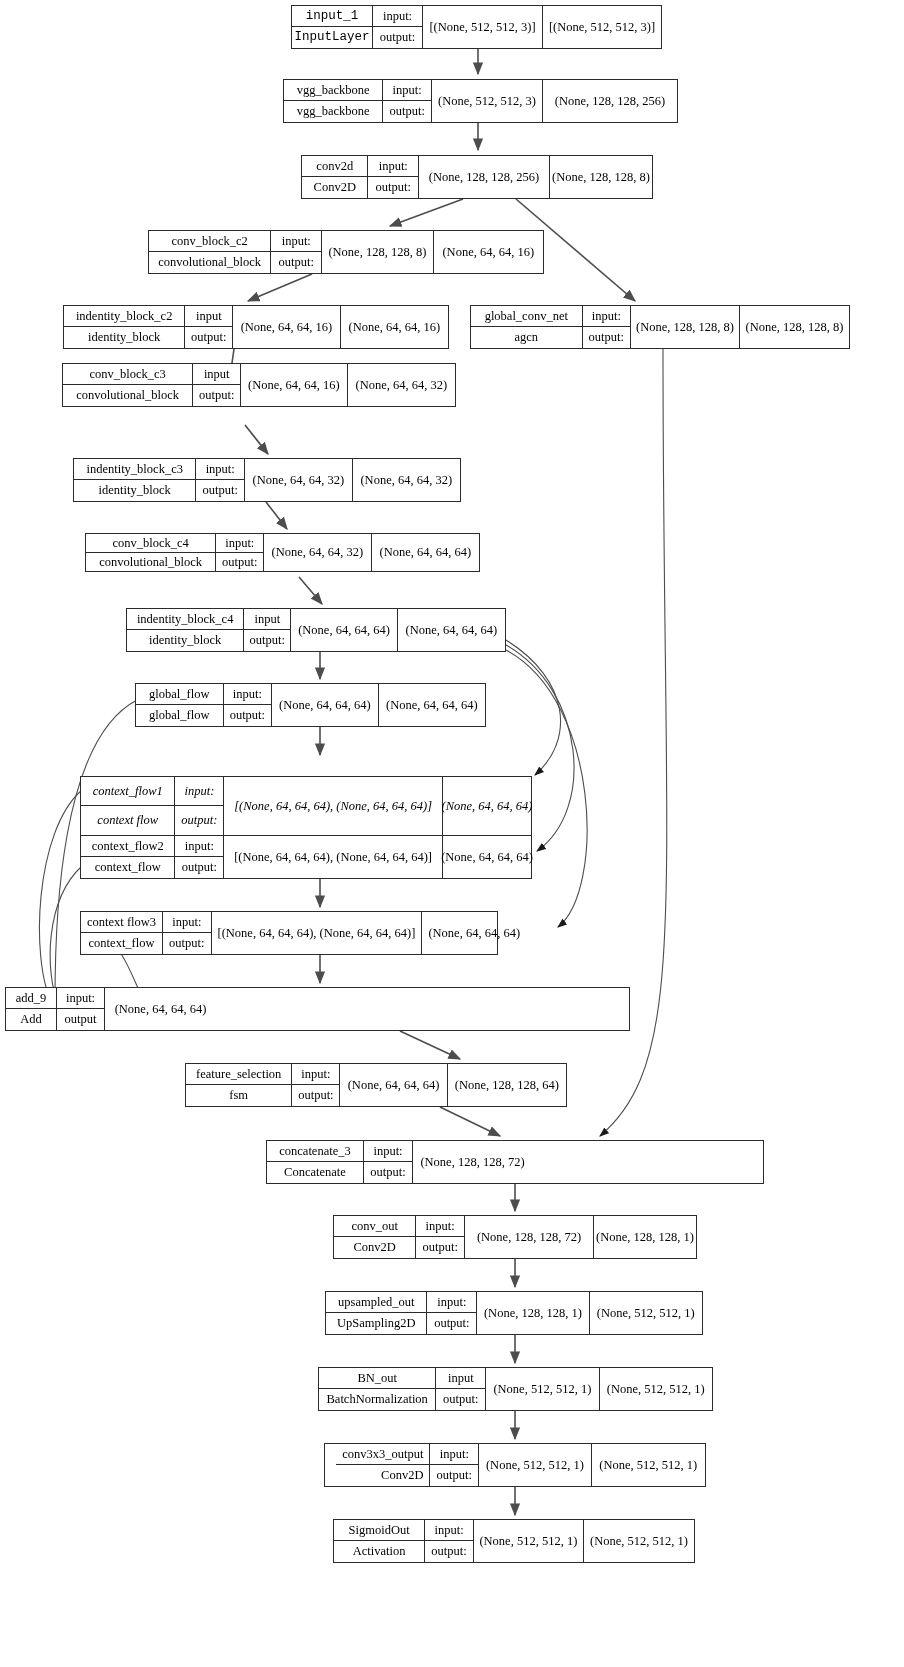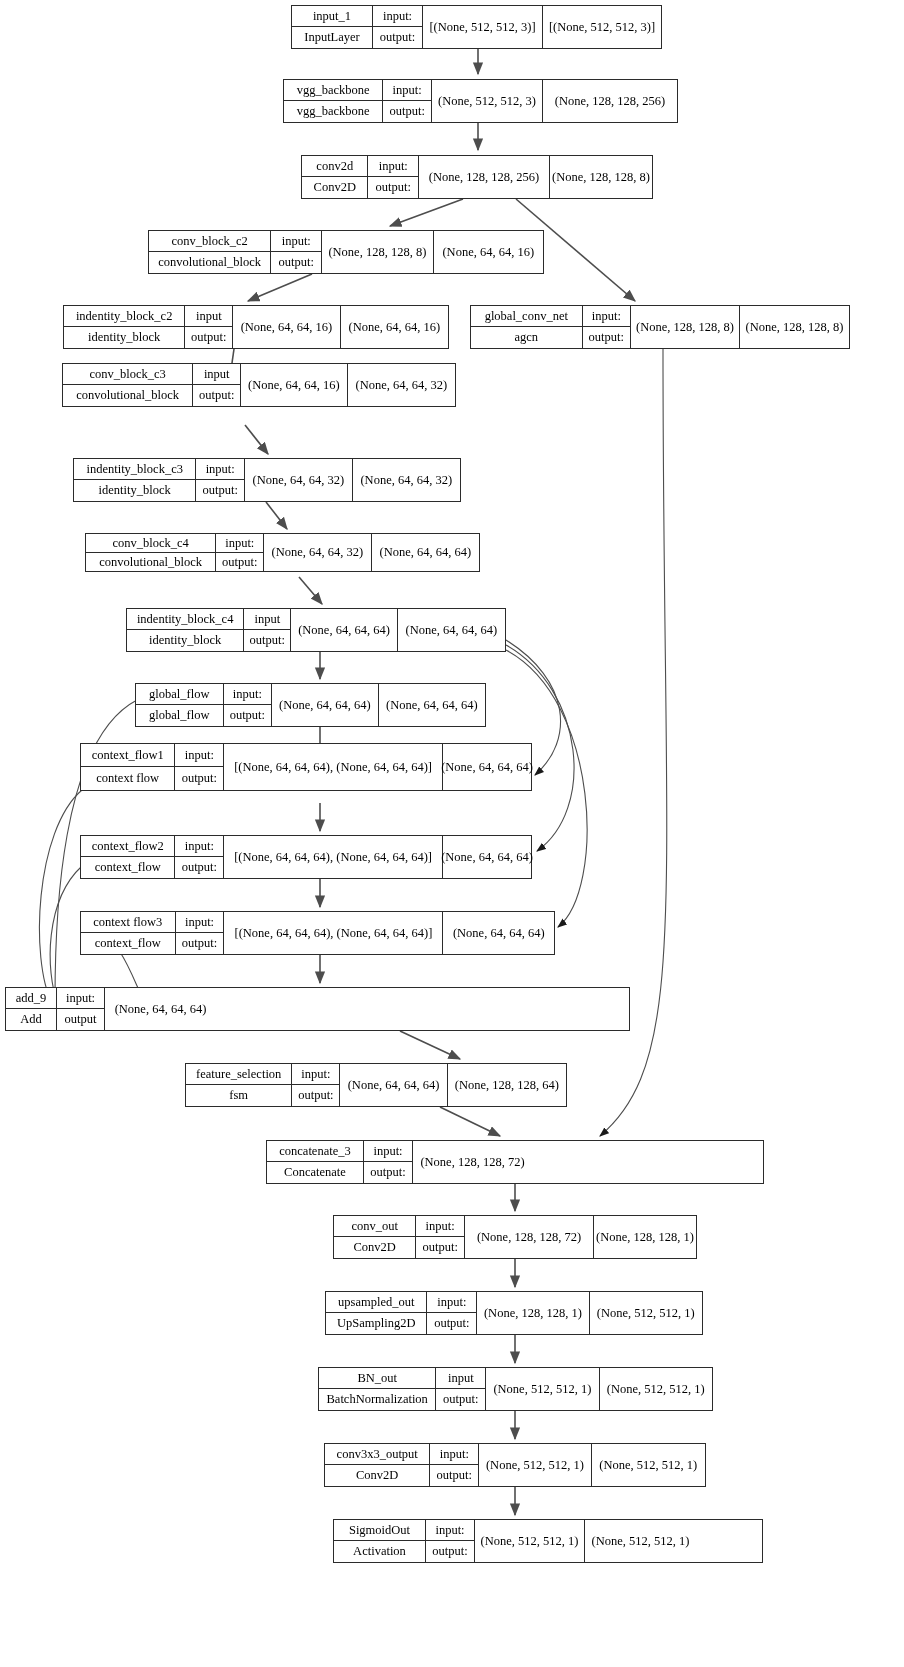--- a/index.html
+++ b/index.html
@@ -114,21 +114,21 @@
         <path d="M 506 645 C 585 690 595 810 537 851" fill="none" stroke="#4d4d4d" stroke-width="1.1" marker-end="url(#arrowheadThin)"></path>
         <path d="M 506 650 C 600 700 605 890 558 927" fill="none" stroke="#4d4d4d" stroke-width="1.1" marker-end="url(#arrowheadThin)"></path>
         <path d="M 137 700 C 60 740 55 920 55 1000" fill="none" stroke="#4d4d4d" stroke-width="1.1" marker-end="url(#arrowheadThin)"></path>
         <path d="M 82 790 C 35 830 30 960 52 1003" fill="none" stroke="#4d4d4d" stroke-width="1.1" marker-end="url(#arrowheadThin)"></path>
         <path d="M 82 866 C 45 900 45 970 58 1005" fill="none" stroke="#4d4d4d" stroke-width="1.1" marker-end="url(#arrowheadThin)"></path>
         <path d="M 120 952 C 135 975 140 1000 160 1030" fill="none" stroke="#4d4d4d" stroke-width="1.1" marker-end="url(#arrowheadThin)"></path>
       </g>
   </svg>
   <div id="node-layer">
       <div class="node" style="left: 291px; top: 5px; width: 371px; height: 44px;">
-        <div class="col names" style="width: 81px;">
+        <div class="col names" style="width: 81px; font-family: Liberation Mono, monospace;">
           <div class="cell top">input_1</div>
           <div class="cell">InputLayer</div>
         </div>
         <div class="col iolabels" style="width: 50px;">
           <div class="cell top">input:</div>
           <div class="cell">output:</div>
         </div>
         <div class="col shapein" style="width: 120px;">
           <div class="cell full">[(None, 512, 512, 3)]</div>
         </div>
@@ -289,21 +289,21 @@
           <div class="cell top">input:</div>
           <div class="cell">output:</div>
         </div>
         <div class="col shapein" style="width: 107px;">
           <div class="cell full">(None, 64, 64, 64)</div>
         </div>
         <div class="col shapeout" style="width: 107px;">
           <div class="cell full">(None, 64, 64, 64)</div>
         </div>
       </div>
-      <div class="node" style="left: 80px; top: 743px; width: 452px; height: 48px;">
+      <div class="node" style="left: 80px; top: 776px; width: 452px; height: 60px; font-style: italic;">
         <div class="col names" style="width: 95px;">
           <div class="cell top">context_flow1</div>
           <div class="cell">context flow</div>
         </div>
         <div class="col iolabels" style="width: 49px;">
           <div class="cell top">input:</div>
           <div class="cell">output:</div>
         </div>
         <div class="col shapein" style="width: 220px;">
           <div class="cell full">[(None, 64, 64, 64), (None, 64, 64, 64)]</div>
@@ -321,21 +321,21 @@
           <div class="cell top">input:</div>
           <div class="cell">output:</div>
         </div>
         <div class="col shapein" style="width: 220px;">
           <div class="cell full">[(None, 64, 64, 64), (None, 64, 64, 64)]</div>
         </div>
         <div class="col shapeout" style="width: 88px;">
           <div class="cell full">(None, 64, 64, 64)</div>
         </div>
       </div>
-      <div class="node" style="left: 80px; top: 911px; width: 475px; height: 44px;">
+      <div class="node" style="left: 80px; top: 911px; width: 418px; height: 44px;">
         <div class="col names" style="width: 95px;">
           <div class="cell top">context flow3</div>
           <div class="cell">context_flow</div>
         </div>
         <div class="col iolabels" style="width: 49px;">
           <div class="cell top">input:</div>
           <div class="cell">output:</div>
         </div>
         <div class="col shapein" style="width: 220px;">
           <div class="cell full">[(None, 64, 64, 64), (None, 64, 64, 64)]</div>
@@ -428,36 +428,36 @@
           <div class="cell">output:</div>
         </div>
         <div class="col shapein" style="width: 114px;">
           <div class="cell full">(None, 512, 512, 1)</div>
         </div>
         <div class="col shapeout" style="width: 113px;">
           <div class="cell full">(None, 512, 512, 1)</div>
         </div>
       </div>
       <div class="node" style="left: 324px; top: 1443px; width: 382px; height: 44px;">
-        <div class="col names" style="width: 106px;">
+        <div class="col names" style="width: 106px; align-items: flex-end;">
           <div class="cell top">conv3x3_output</div>
           <div class="cell">Conv2D</div>
         </div>
         <div class="col iolabels" style="width: 49px;">
           <div class="cell top">input:</div>
           <div class="cell">output:</div>
         </div>
         <div class="col shapein" style="width: 113px;">
           <div class="cell full">(None, 512, 512, 1)</div>
         </div>
         <div class="col shapeout" style="width: 114px;">
           <div class="cell full">(None, 512, 512, 1)</div>
         </div>
       </div>
-      <div class="node" style="left: 333px; top: 1519px; width: 430px; height: 44px;">
+      <div class="node" style="left: 333px; top: 1519px; width: 362px; height: 44px;">
         <div class="col names" style="width: 92px;">
           <div class="cell top">SigmoidOut</div>
           <div class="cell">Activation</div>
         </div>
         <div class="col iolabels" style="width: 49px;">
           <div class="cell top">input:</div>
           <div class="cell">output:</div>
         </div>
         <div class="col shapein" style="width: 110px;">
           <div class="cell full">(None, 512, 512, 1)</div>

